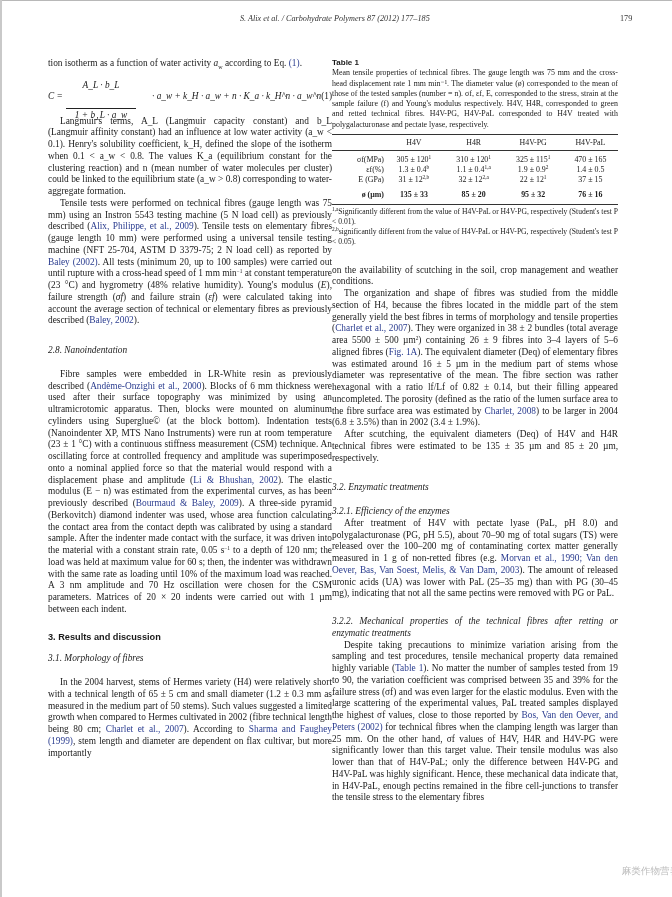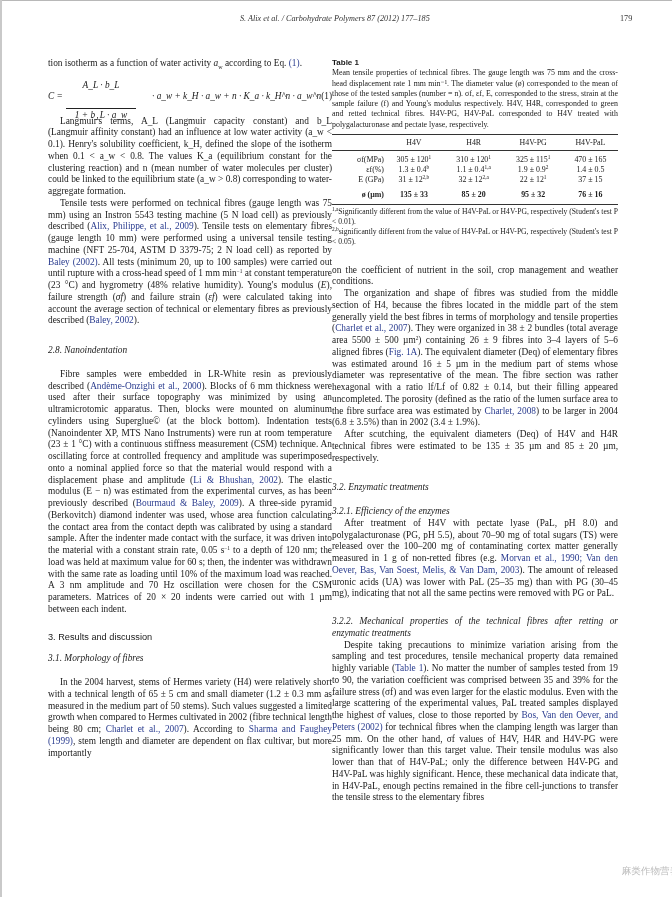--- a/index.html
+++ b/index.html
@@ -31,21 +31,21 @@
     position: relative; height: 34px; margin: 6px 0 2px 0; font-style: italic; font-size: 9.3px;
   }
   .equation .eq-lhs { position: absolute; left: 0; top: 11px; }
   .equation .frac { position: absolute; left: 18px; top: 0; text-align: center; width: 70px; }
   .equation .frac .num { display: block; border-bottom: 0.8px solid #222; padding-bottom: 17px; }
   .equation .frac .den { display: block; padding-top: 1px; font-style: italic; }
   .equation .eq-rest { position: absolute; left: 92px; top: 11px; margin-left: 12px; }
   .equation .eq-num { position: absolute; right: 0; top: 11px; font-style: normal; }
 
   h3.sec-italic { font-size: 9.35px; font-weight: normal; font-style: italic; margin: 18px 0 12px 0; }
-  h2.sec-bold { font-family: "Liberation Sans", "DejaVu Sans", sans-serif; font-size: 9.2px; font-weight: normal; margin: 16px 0 10px 0; }
+  h2.sec-bold { font-family: "Liberation Sans", "DejaVu Sans", sans-serif; font-size: 9.2px; font-weight: bold; margin: 16px 0 10px 0; }
   h3.subsec { font-size: 9.35px; font-weight: normal; font-style: italic; margin: 10px 0 0 0; }
 
   .table-block { font-size: 7.9px; line-height: 10.3px; }
   .table-label { font-family: "Liberation Sans", "DejaVu Sans", sans-serif; font-weight: bold; font-size: 8px; }
   .table-caption { text-align: justify; margin-bottom: 4px; }
   table.data { width: 286px; border-collapse: collapse; font-size: 7.9px; margin-top: 2px; }
   table.data thead tr { border-top: 0.8px solid #333; border-bottom: 0.8px solid #333; }
   table.data tbody tr:last-child { border-bottom: 0.8px solid #333; }
   table.data th { font-weight: normal; padding: 3px 0 2px 0; text-align: center; }
   table.data th:first-child { text-align: left; width: 52px; }
@@ -143,21 +143,21 @@
           <td><span>76 ± 16</span></td>
         </tr>
       </tbody>
     </table>
     <div class="footnotes">
       <div><sup>1,a</sup><span>Significantly different from the value of H4V-PaL or H4V-PG, respectively (Student's test P &lt; 0.01).</span></div>
       <div><sup>2,b</sup><span>significantly different from the value of H4V-PaL or H4V-PG, respectively (Student's test P &lt; 0.05).</span></div>
     </div>
   </div>
 
-  <p class="noindent" style="margin-top:18px">on the coefficient of nutrient in the soil, crop management and weather conditions.</p>
+  <p class="noindent" style="margin-top:18px">on the availability of scutching in the soil, crop management and weather conditions.</p>
 
   <p><span>The organization and shape of fibres was studied from the middle section of H4, because the fibres located in the middle part of the stem generally yield the best fibres in terms of morphology and tensile properties (</span><a class="ref">Charlet et al., 2007</a><span>). They were organized in 38 ± 2 bundles (total average area 5500 ± 500 µm</span><sup>2</sup><span>) containing 26 ± 9 fibres into 3–4 layers of 5–6 aligned fibres (</span><a class="ref">Fig. 1A</a><span>). The equivalent diameter (Deq) of elementary fibres was estimated around 16 ± 5 µm in the medium part of stems whose diameter was representative of the mean. The fibre section was rather hexagonal with a ratio lf/Lf of 0.82 ± 0.14, but their filling appeared uncompleted. The porosity (defined as the ratio of the lumen surface area to the fibre surface area was estimated by </span><a class="ref">Charlet, 2008</a><span>) to be larger in 2004 (6.8 ± 3.5%) than in 2002 (3.4 ± 1.9%).</span></p>
 
   <p>After scutching, the equivalent diameters (Deq) of H4V and H4R technical fibres were estimated to be 135 ± 35 µm and 85 ± 20 µm, respectively.</p>
 
   <h3 class="sec-italic">3.2.  Enzymatic treatments</h3>
 
   <h3 class="subsec">3.2.1.  Efficiency of the enzymes</h3>
   <p><span>After treatment of H4V with pectate lyase (PaL, pH 8.0) and polygalacturonase (PG, pH 5.5), about 70–90 mg of total sugars (TS) were released over the 100–200 mg of contaminating cortex matter generally measured in 1 g of non-retted fibres (e.g. </span><a class="ref">Morvan et al., 1990; Van den Oever, Bas, Van Soest, Melis, &amp; Van Dam, 2003</a><span>). The amount of released uronic acids (UA) was lower with PaL (25–35 mg) than with PG (30–45 mg), indicating that not all the same pectins were removed with PG or PaL.</span></p>
 

